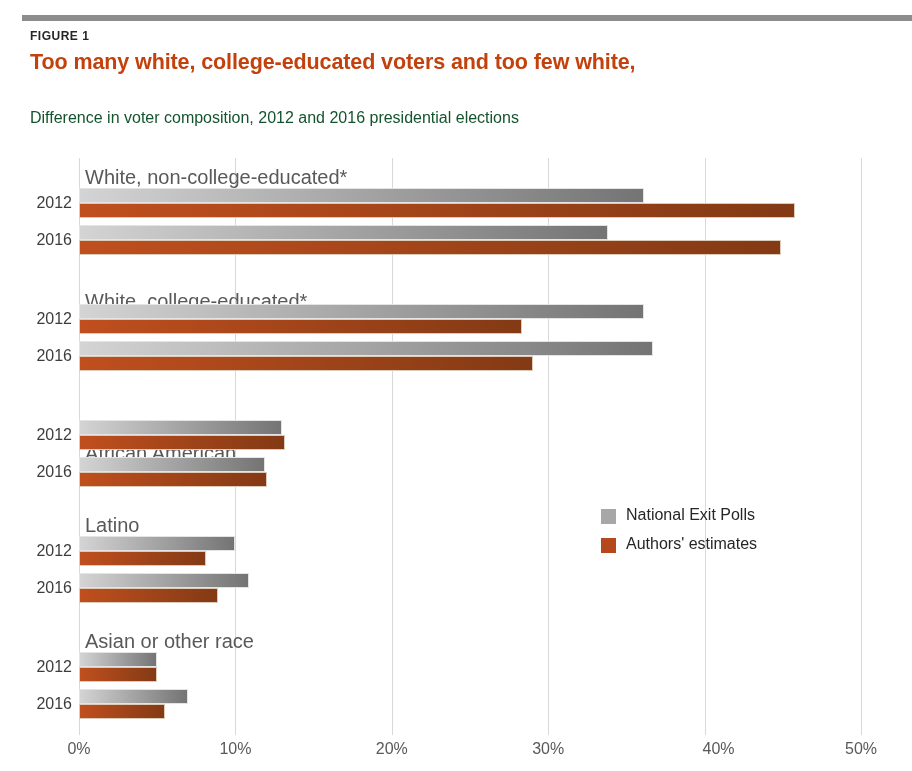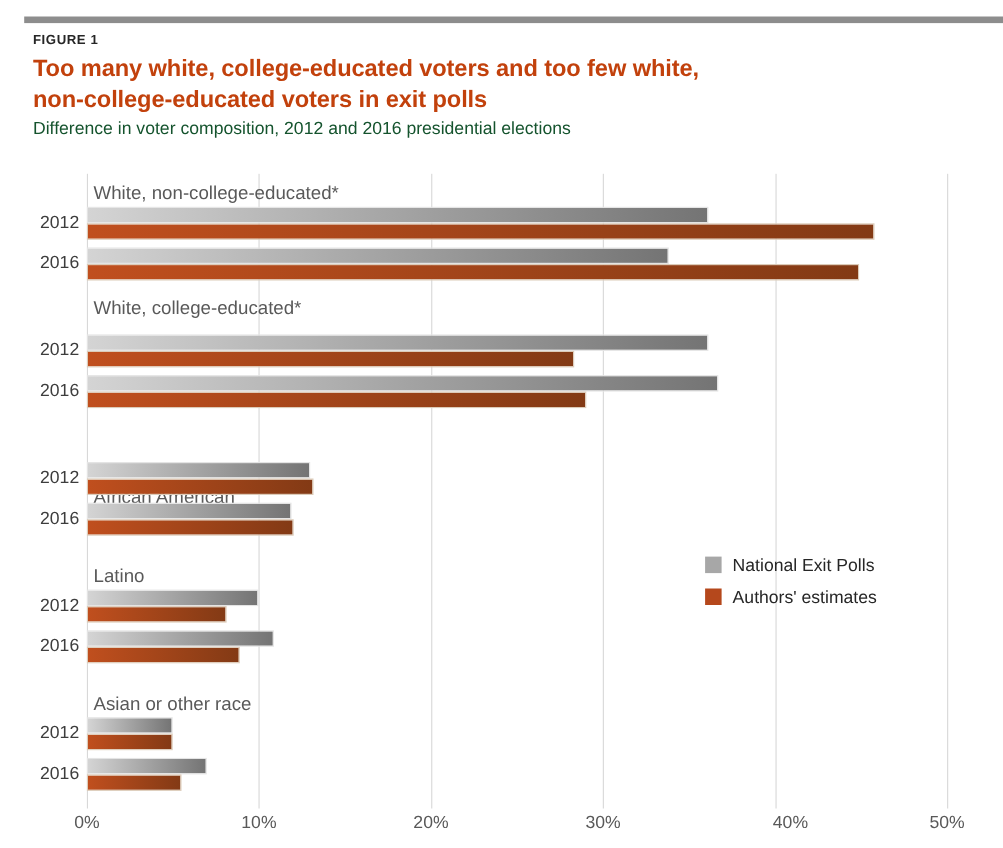--- a/index.html
+++ b/index.html
@@ -10,46 +10,45 @@
         letter-spacing:.5px;color:#262626;text-align:right;}
   .title{position:absolute;left:30px;top:48px;font-size:21.5px;font-weight:bold;color:#c2410c;
         line-height:28px;letter-spacing:-.1px;}
   .subtitle{position:absolute;left:30px;top:109px;font-size:16px;color:#14532d;}
 
   #plot{position:absolute;left:79px;top:158px;width:782px;height:577px;}
   .gridline{position:absolute;top:0;width:1px;height:577px;background:#d8d8d8;}
   .x-tick-label{position:absolute;top:582px;width:60px;margin-left:-30px;text-align:center;
         font-size:16px;color:#595959;}
 
-  .group-label{position:absolute;left:6px;font-size:17px;color:#595959;white-space:nowrap;}
+  .group-label{position:absolute;left:6px;font-size:20px;color:#595959;white-space:nowrap;}
   .year-label{position:absolute;left:-86px;width:79px;text-align:right;font-size:16px;
         line-height:18px;color:#3d3d3d;}
   .bar{position:absolute;left:0;height:15px;box-sizing:border-box;}
   .bar-gray{background:linear-gradient(to right,var(--c-exit-light,#d4d4d4),var(--c-exit-dark,#747474));
         border:1px solid #e4e4e4;}
   .bar-orange{background:linear-gradient(to right,var(--c-auth-light,#c04f1e),var(--c-auth-dark,#833a15));
         border:1px solid #dccbb8;}
 
   #legend{position:absolute;left:601px;top:506px;}
-  .legend-row{display:flex;align-items:flex-start;margin-bottom:11px;margin-left:40px;}
+  .legend-row{display:flex;align-items:flex-end;margin-bottom:11px;}
   .legend-swatch{width:15px;height:15px;margin-right:10px;flex:0 0 auto;}
   .legend-text{font-size:16px;color:#262626;white-space:nowrap;}
 </style>
 </head>
 <body>
 
 <div id="page">
 
   <div class="top-rule"></div>
 
   <div class="figure-label">FIGURE 1</div>
 
   <div class="title">
     <div>Too many white, college-educated voters and too few white,</div>
-    <div>non-college-educated voters in exit polls</div>
   </div>
 
   <div class="subtitle">Difference in voter composition, 2012 and 2016 presidential elections</div>
 
   <div id="plot">
       <div class="gridline" style="left: 0%; background: rgb(216, 216, 216);"></div>
       <div class="x-tick-label" style="left: 0%;">0%</div>
       <div class="gridline" style="left: 20%; background: rgb(216, 216, 216);"></div>
       <div class="x-tick-label" style="left: 20%;">10%</div>
       <div class="gridline" style="left: 40%; background: rgb(216, 216, 216);"></div>
@@ -60,21 +59,21 @@
       <div class="x-tick-label" style="left: 80%; text-align: right;">40%</div>
       <div class="gridline" style="left: 100%; background: rgb(216, 216, 216);"></div>
       <div class="x-tick-label" style="left: 100%;">50%</div>
       <div class="group-label" style="top: 8px;">White, non-college-educated*</div>
       <div class="year-label" style="top: 36px;">2012</div>
       <div class="bar bar-gray" style="top: 30px; height: 15px; width: 72.2%;"></div>
       <div class="bar bar-orange" style="top: 45px; height: 15px; width: 91.6%;"></div>
       <div class="year-label" style="top: 73px;">2016</div>
       <div class="bar bar-gray" style="top: 67px; height: 15px; width: 67.6%;"></div>
       <div class="bar bar-orange" style="top: 82px; height: 15px; width: 89.8%;"></div>
-      <div class="group-label" style="top: 112px;">White, college-educated*</div>
+      <div class="group-label" style="top: 132px;">White, college-educated*</div>
       <div class="year-label" style="top: 152px;">2012</div>
       <div class="bar bar-gray" style="top: 146px; height: 15px; width: 72.2%;"></div>
       <div class="bar bar-orange" style="top: 161px; height: 15px; width: 56.6%;"></div>
       <div class="year-label" style="top: 189px;">2016</div>
       <div class="bar bar-gray" style="top: 183px; height: 15px; width: 73.4%;"></div>
       <div class="bar bar-orange" style="top: 198px; height: 15px; width: 58%;"></div>
       <div class="group-label" style="top: 240px; margin-top: 44px;">African American</div>
       <div class="year-label" style="top: 268px;">2012</div>
       <div class="bar bar-gray" style="top: 262px; height: 15px; width: 26%;"></div>
       <div class="bar bar-orange" style="top: 277px; height: 15px; width: 26.4%;"></div>

